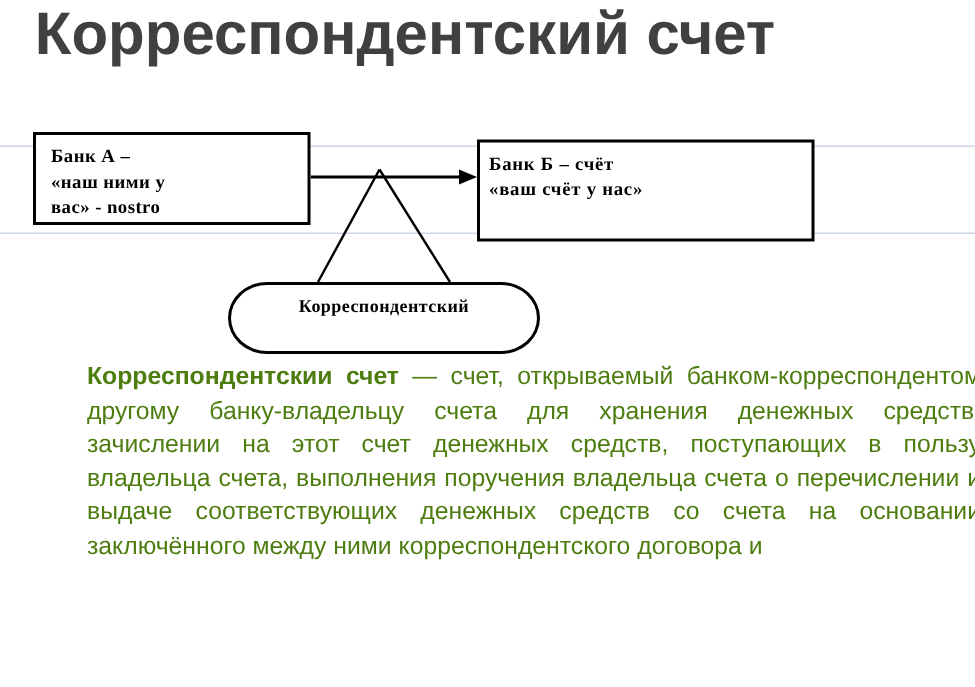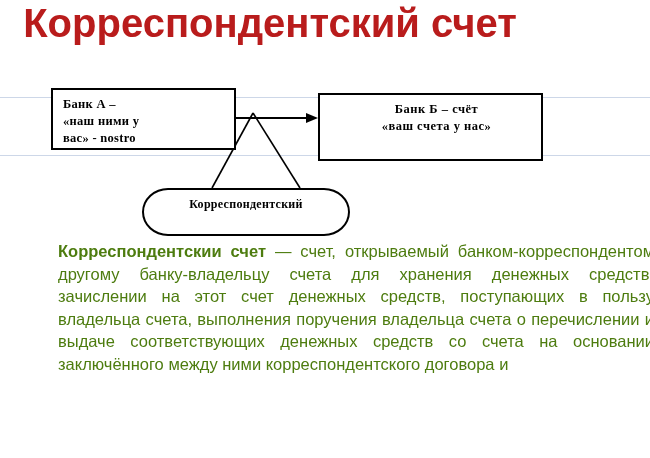--- a/index.html
+++ b/index.html
@@ -23,21 +23,21 @@
   }
   
   .title {
     position: absolute;
     top: 2px;
     left: 0;
     width: 540px;
     text-align: center;
     font-size: 40px;
     font-weight: bold;
-    color: #b91c1c;
+    color: #404040;
     line-height: 42px;
     letter-spacing: 0px;
     font-family: "Liberation Sans", sans-serif;
   }
   
   .rule {
     position: absolute;
     left: 0;
     width: 650px;
     height: 1px;
@@ -58,36 +58,35 @@
     color: #000000;
     line-height: 17px;
   }
   .box-left {
     left: 22px;
     top: 88px;
     width: 185px;
     height: 62px;
     padding: 6px 8px 0 10px;
     text-align: left;
-    margin-left: 29px;
   }
   .box-right {
     left: 318px;
     top: 93px;
     width: 225px;
     height: 68px;
-    padding: 6px 6px 0 18px;
-    text-align: center;
+    padding: 6px 6px 0 6px;
+    text-align: left;
   }
   .box-right div { letter-spacing: 0.5px; }
   .box-left div { letter-spacing: 0.3px; }
 
   
   .box-bottom {
-    left: 142px;
+    left: 152px;
     top: 188px;
     width: 208px;
     height: 48px;
     border-radius: 26px / 24px;
     text-align: center;
     padding-top: 6px;
     font-size: 12px;
     line-height: 16px;
     letter-spacing: 0.3px;
   }
@@ -139,21 +138,21 @@
   </svg>
 
   <div class="box box-left">
     <div>Банк А –</div>
     <div>«наш ними у</div>
     <div>вас» - nostro</div>
   </div>
 
   <div class="box box-right">
     <div>Банк Б – счёт</div>
-    <div>«ваш счета у нас»</div>
+    <div>«ваш счёт у нас»</div>
   </div>
 
   <div class="box box-bottom">
     <div>Корреспондентский</div>
   </div>
 
   <div class="paragraph">
     <span class="lead">Корреспондентскии счет</span><span> — счет, открываемый банком-корреспондентом другому банку-владельцу счета  для хранения денежных средств, зачислении на этот счет денежных средств, поступающих в пользу владельца счета, выполнения поручения владельца счета о перечислении и выдаче соответствующих денежных средств со счета на основании заключённого между ними корреспондентского договора и</span>
   </div>
 

